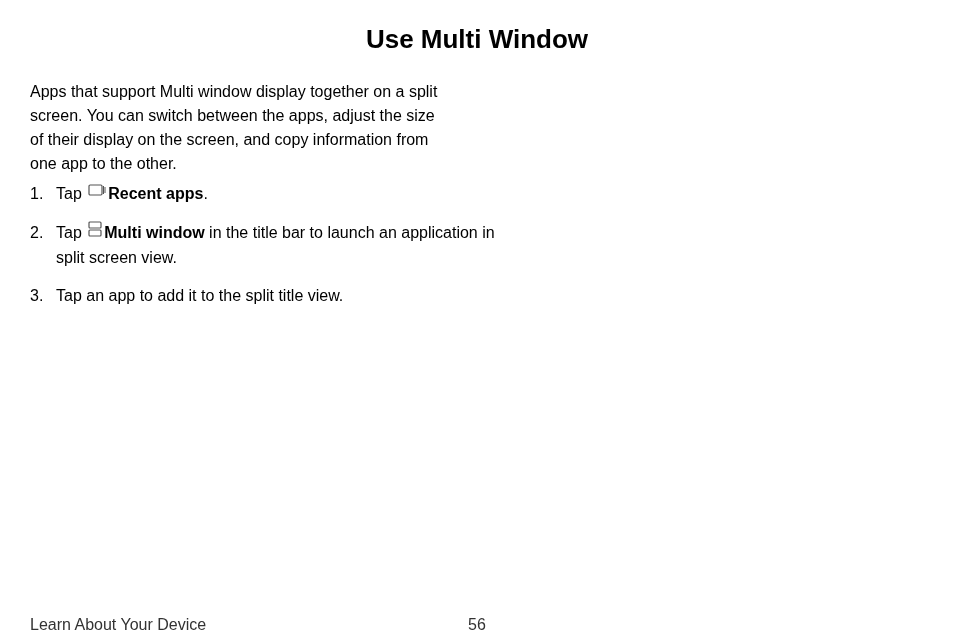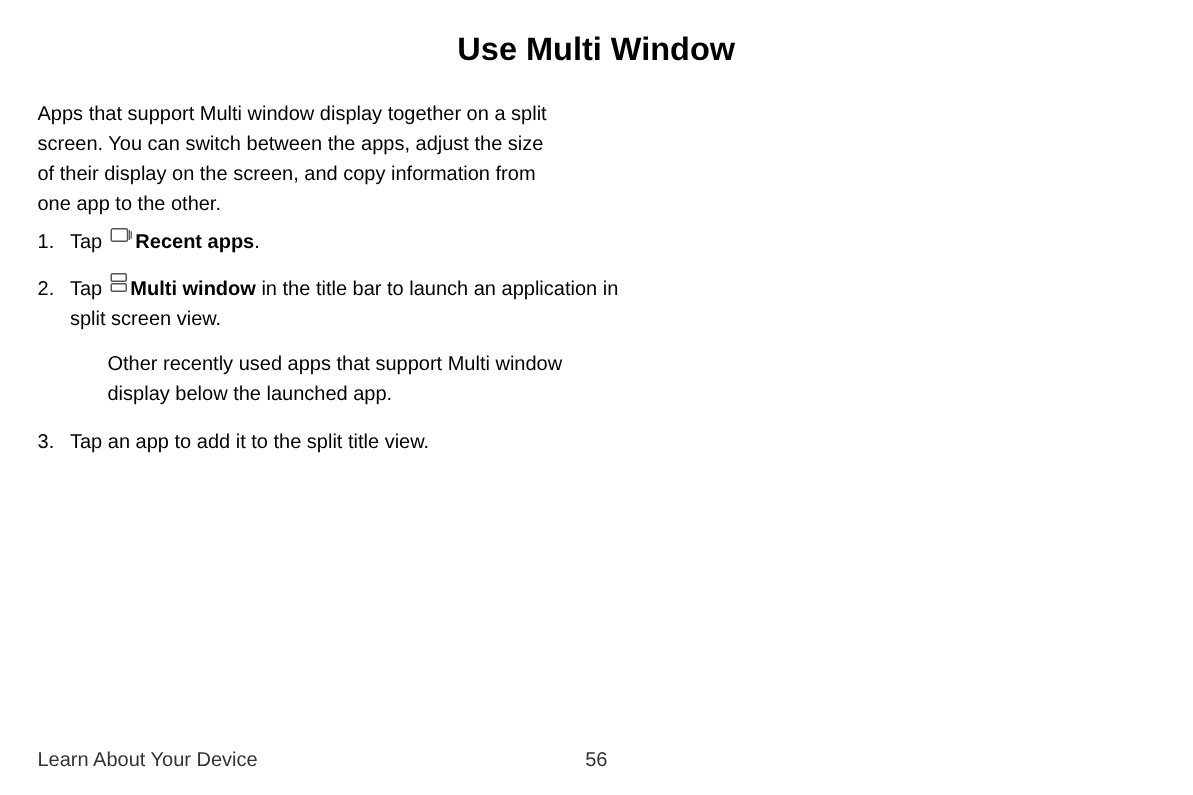--- a/index.html
+++ b/index.html
@@ -57,21 +57,21 @@
     }
     .icon {
       display: inline-block;
       vertical-align: middle;
       margin: 0 2px;
       position: relative;
       top: -2px;
     }
     .footer {
       position: absolute;
-      bottom: 18px;
+      bottom: 2px;
       left: 30px;
       width: 894px;
       font-size: 16px;
       color: #333;
     }
     .footer-section {
       display: inline-block;
     }
     .footer-page {
       position: absolute;
@@ -92,21 +92,20 @@
           <rect x="1" y="1" width="13" height="10" rx="1.2" fill="none" stroke="#555" stroke-width="1.2"></rect>
           <line x1="15.5" y1="2" x2="15.5" y2="10" stroke="#555" stroke-width="1"></line>
           <line x1="17" y1="3" x2="17" y2="9" stroke="#555" stroke-width="1"></line>
         </svg></span><span class="bold">Recent apps</span><span>.</span>
   </li>
   <li>
     <span>Tap </span><span class="icon"><svg width="14" height="16" viewBox="0 0 14 16">
           <rect x="1" y="1" width="12" height="6" rx="1" fill="none" stroke="#555" stroke-width="1.2"></rect>
           <rect x="1" y="9" width="12" height="6" rx="1" fill="none" stroke="#555" stroke-width="1.2"></rect>
         </svg></span><span class="bold">Multi window</span><span> in the title bar to launch an application in split screen view.</span>
-    <div class="subnote">Other recently used apps that support Multi window display below the launched app.</div>
   </li>
   <li>
     <span>Tap an app to add it to the split title view.</span>
   </li>
 </ol>
 
 <div class="footer">
   <span class="footer-section">Learn About Your Device</span>
   <span class="footer-page">56</span>
 </div>

